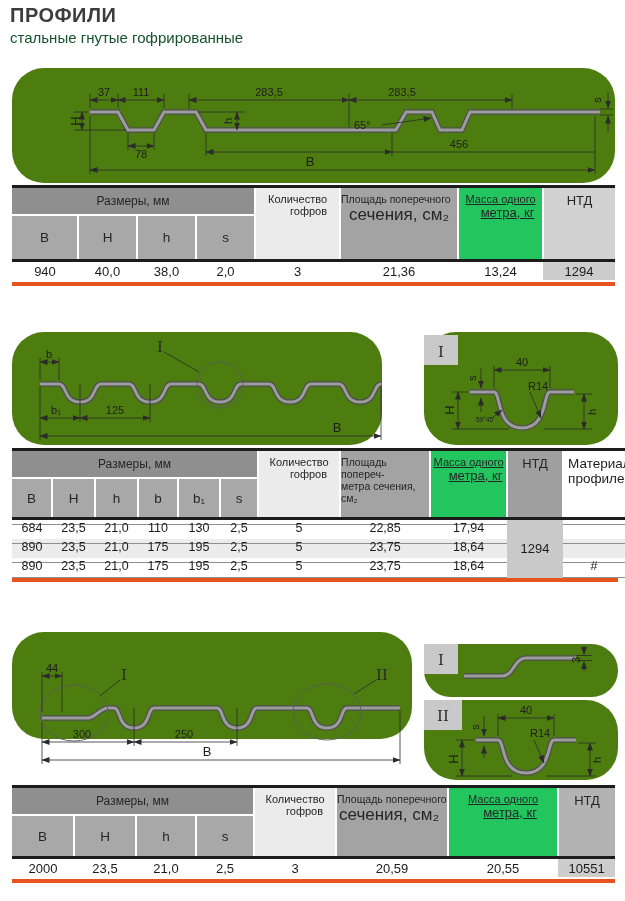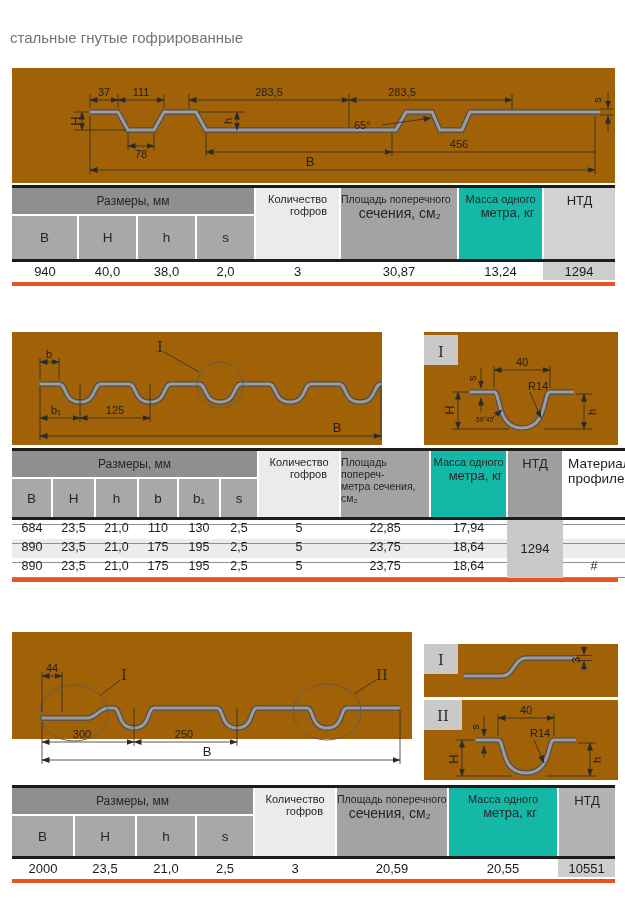--- a/index.html
+++ b/index.html
@@ -1,39 +1,39 @@
 <!DOCTYPE html>
 <html><head>
 <meta charset="utf-8">
 <style>
   html,body{margin:0;padding:0;background:#fff;}
   .page{position:relative;width:625px;height:901px;overflow:hidden;background:#fff;
         font-family:"Liberation Sans",sans-serif;}
   .title{position:absolute;left:10px;top:4px;font-size:20px;font-weight:bold;color:#3c3c3c;letter-spacing:.5px;}
-  .subtitle{position:absolute;left:10px;top:29px;font-size:15px;color:#737373;}
-  .panel{position:absolute;background:#a16207;}
+  .subtitle{position:absolute;left:10px;top:29px;font-size:15px;color:#14532d;}
+  .panel{position:absolute;background:#4d7c0f;border-radius:32px;}
   .rule{position:absolute;height:4px;background:#E85420;}
   
   .tblwrap{position:absolute;border-top:3px solid #1c1c1c;}
   .spec{border-collapse:collapse;table-layout:fixed;width:100%;font-family:"Liberation Sans",sans-serif;}
   .spec th{font-weight:normal;color:#262626;padding:0;margin-left:27px;}
   .spec td{padding:0;}
   .band{background:#8F8F8F;font-size:12px;border-bottom:2px solid #fff;}
   .r1 .hcol{border-bottom:3px solid #1c1c1c;vertical-align:top;padding-top:5px;}
   .r2 th{border-bottom:3px solid #1c1c1c;background:#A8A8A8;font-size:13.5px;}
   .gap{border-right:2px solid #fff;}
   .t1 .band{height:26px;} .t2 .band{height:26px;} .t3 .band{height:26px;}
   .t1 .r2 th{height:43px;} .t2 .r2 th{height:38px;} .t3 .r2 th{height:40px;}
   .l1,.l2{display:block;}
   .corr{background:#EBEBEB;}
   .corr .l1{font-size:11px;} .corr .l2{font-size:11px;text-align:right;padding-right:12px;}
   .area{background:#A3A3A3;}
   .area .l1{font-size:10.5px;text-align:left;}
-  .area .l2{font-size:14px;text-align:right;padding-right:16px;}
-  .mass{background:#14b8a6;}
+  .area .l2{font-size:17px;text-align:right;padding-right:8px;}
+  .mass{background:#22c55e;text-decoration:underline;}
   .mass .l1{font-size:11px;} .mass .l2{font-size:13px;padding-left:14px;}
   .ntd1{background:#D2D2D2;font-size:13px;padding-top:9px;}
   .ntd2{background:#9F9F9F;font-size:13px;padding-top:12px;}
   .ntd3{background:#B3B3B3;font-size:13px;padding-top:9px;}
   .mat{background:#fff;}
   .mat .l1,.mat .l2{font-size:13.5px;text-align:left;padding-left:4px;color:#1d1d1d;}
   .spec tbody td{font-size:13px;text-align:center;color:#1b1b1b;height:18px;}
   .ntdv{background:#CDCDCD;}
   .t2 tbody td{font-size:12.5px;height:18px;vertical-align:top;padding-top:1px;
      background-image:linear-gradient(#8f8f8f,#8f8f8f);background-size:100% 1px;
@@ -50,20 +50,21 @@
   text.dimB{font-family:"Liberation Sans",sans-serif;font-size:13px;fill:#1e1e1e;}
   text.dimS{font-family:"Liberation Sans",sans-serif;font-size:6.5px;fill:#1e1e1e;}
   text.rom{font-family:"DejaVu Serif","Liberation Serif",serif;font-size:15px;fill:#2a2a2a;}
   .lblbox{fill:#C9C9C9;}
 </style>
 </head>
 <body>
 
 <div class="page">
 
+  <div class="title">ПРОФИЛИ</div>
   <div class="subtitle">стальные гнутые гофрированные</div>
 
   <div class="panel" style="left:12px;top:68px;width:603px;height:115px;">
     <svg width="603" height="115" viewBox="0 0 603 115">
       <defs>
         <marker id="a1" markerWidth="9" markerHeight="8" refX="7.5" refY="3" orient="auto-start-reverse" markerUnits="userSpaceOnUse">
           <path d="M0,0L8,3L0,6Z" fill="#2b2b2b"></path>
         </marker>
       </defs>
       <g>
@@ -151,21 +152,21 @@
           <th class="gap">s</th>
         </tr>
       </thead>
       <tbody>
         <tr>
           <td>940</td>
           <td>40,0</td>
           <td>38,0</td>
           <td>2,0</td>
           <td>3</td>
-          <td>30,87</td>
+          <td>21,36</td>
           <td>13,24</td>
           <td class="ntdv">1294</td>
         </tr>
       </tbody>
     </table>
   </div>
   <div class="rule" style="left:12px;top:282px;width:603px;"></div>
 
   <div class="panel" style="left:12px;top:332px;width:370px;height:113px;">
     <svg width="370" height="113" viewBox="0 0 370 113">

